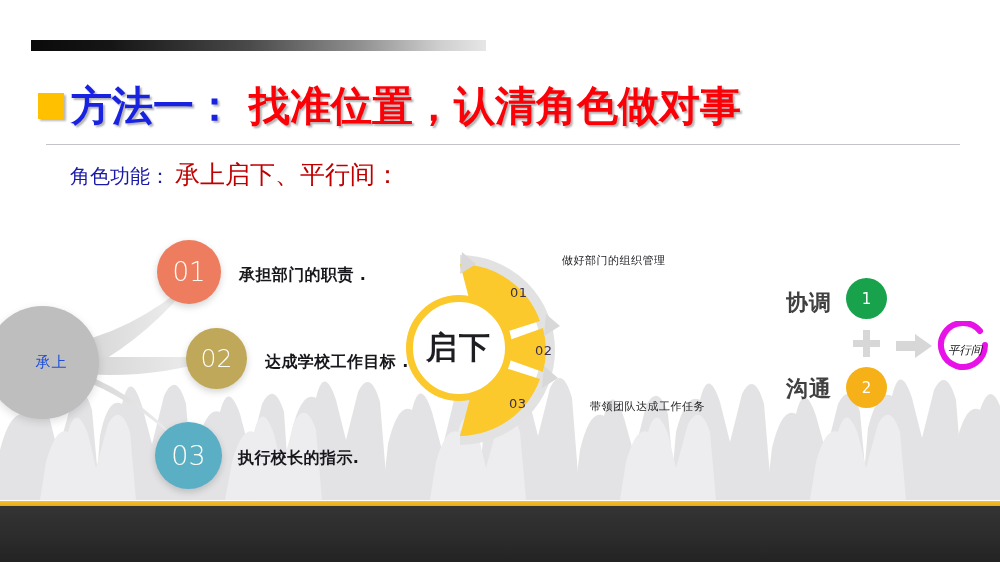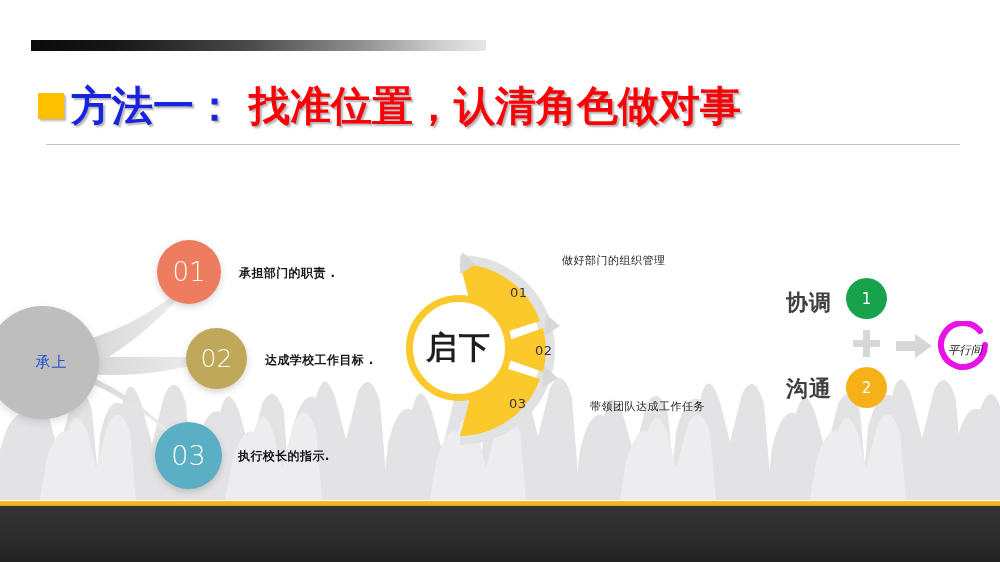--- a/index.html
+++ b/index.html
@@ -113,21 +113,21 @@
     align-items: center;
     justify-content: center;
     color: #fdfdf6;
     font-family: "DejaVu Sans", "Liberation Sans", sans-serif;
     font-weight: 300;
     box-shadow: 0 3px 7px rgba(0,0,0,.17);
   }
   .node-label {
     position: absolute;
     font-family: "DejaVu Sans", "Liberation Sans", sans-serif;
-    font-size: 12px;
+    font-size: 16px;
     font-weight: bold;
     color: #16161b;
     white-space: nowrap;
     letter-spacing: .4px;
   }
 
   
   .hub-circle {
     position: absolute;
     left: -14px;
@@ -280,20 +280,24 @@
   <div class="top-bar"></div>
 
   <div class="title-row">
     <span class="title-bullet"></span>
     <span class="title-blue">方法一：</span>
     <span class="title-red">找准位置，认清角色做对事</span>
   </div>
 
   <div class="divider"></div>
 
+  <div class="subtitle-row">
+    <span class="sub-blue">角色功能：</span>
+    <span class="sub-red">承上启下、平行间：</span>
+  </div>
 
   <svg style="position:absolute;left:0;top:215px;width:260px;height:300px;" viewBox="0 0 260 300">
     <defs>
       <linearGradient id="lgray" x1="0" y1="0" x2="1" y2="0">
         <stop offset="0%" stop-color="#cfcfcf"></stop>
         <stop offset="100%" stop-color="#f2f2f2"></stop>
       </linearGradient>
     </defs>
     <path d="M60 130 Q130 120 196 62 Q150 120 92 152 Z" fill="url(#lgray)"></path>
     <path d="M60 142 Q140 142 222 142 Q150 166 70 158 Z" fill="url(#lgray)"></path>

